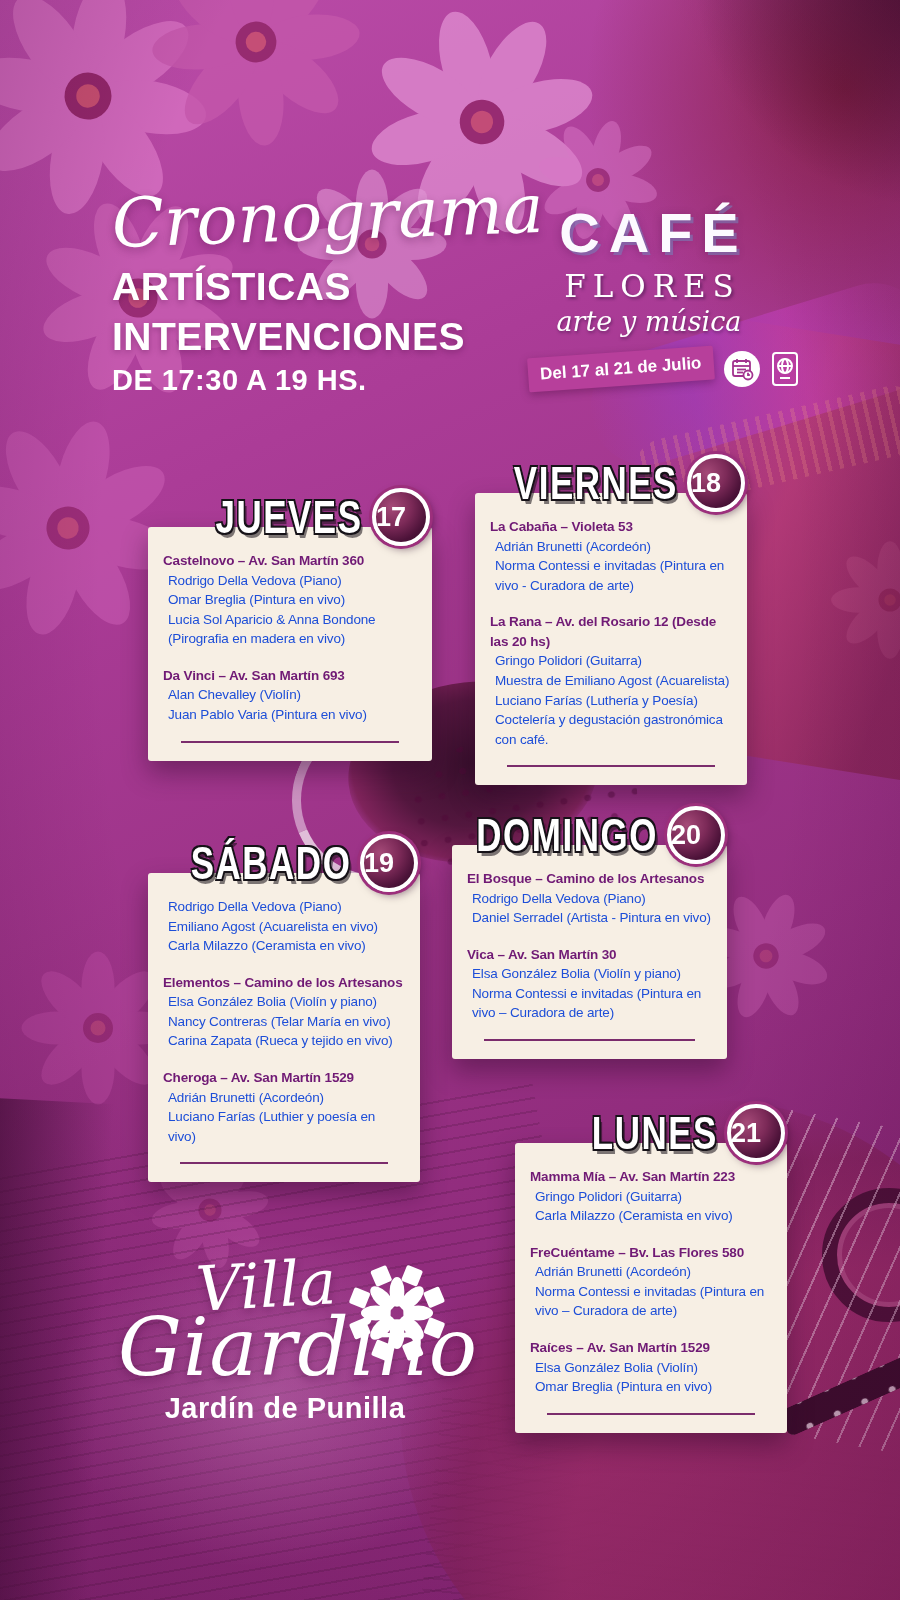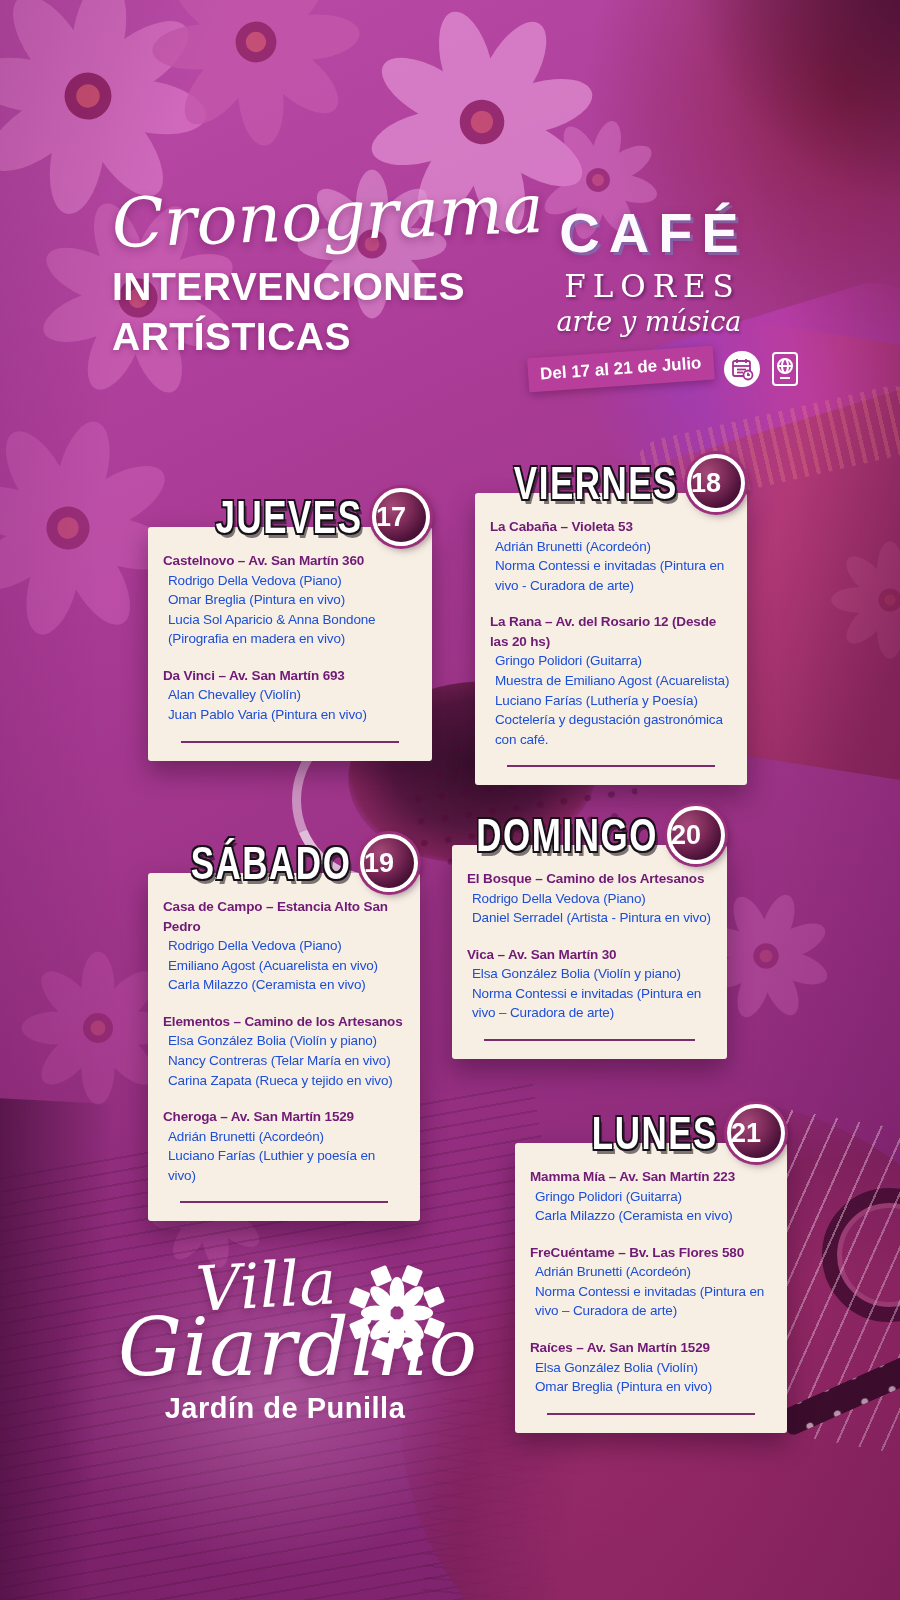--- a/index.html
+++ b/index.html
@@ -166,22 +166,23 @@
   <div class="bg guitarbody"></div>
   <div class="bg soundhole"></div>
   <div class="bg gstrings"></div>
   <div class="bg gbridge"></div>
   <div class="bg vig"></div>
 
   <div class="content">
 
     <div class="title-block">
       <div class="cronograma">Cronograma</div>
+      <div class="title-main">ARTÍSTICAS</div>
       <div class="title-main">INTERVENCIONES</div>
-      <div class="title-main">ARTÍSTICAS</div>
+      <div class="title-sub">DE 17:30 A 19 HS.</div>
     </div>
 
     <div class="brand">
       <div class="brand-cafe">CAFÉ</div>
       <div class="brand-flores">FLORES</div>
       <div class="brand-tagline">arte y música</div>
       <div class="brand-row">
         <span class="date-badge">Del 17 al 21 de Julio</span>
         <span class="cal-wrap">
           <svg width="38" height="38" viewBox="0 0 38 38">
@@ -277,21 +278,20 @@
     <section class="day day-2">
       <div class="day-header">
         <span class="day-name">SÁBADO</span>
         <span class="day-badge">
           <span class="day-num">19</span>
         </span>
       </div>
       <div class="day-card">
         <div class="venues">
     <div class="venue">
-      <div class="venue-title">Casa de Campo – Estancia Alto San Pedro</div>
       <div class="artists">
                   <div class="artist">Rodrigo Della Vedova (Piano)</div>
                   <div class="artist">Emiliano Agost (Acuarelista en vivo)</div>
                   <div class="artist">Carla Milazzo (Ceramista en vivo)</div>
                 </div>
     </div>
 
     <div class="venue">
       <div class="venue-title">Elementos – Camino de los Artesanos</div>
       <div class="artists">

